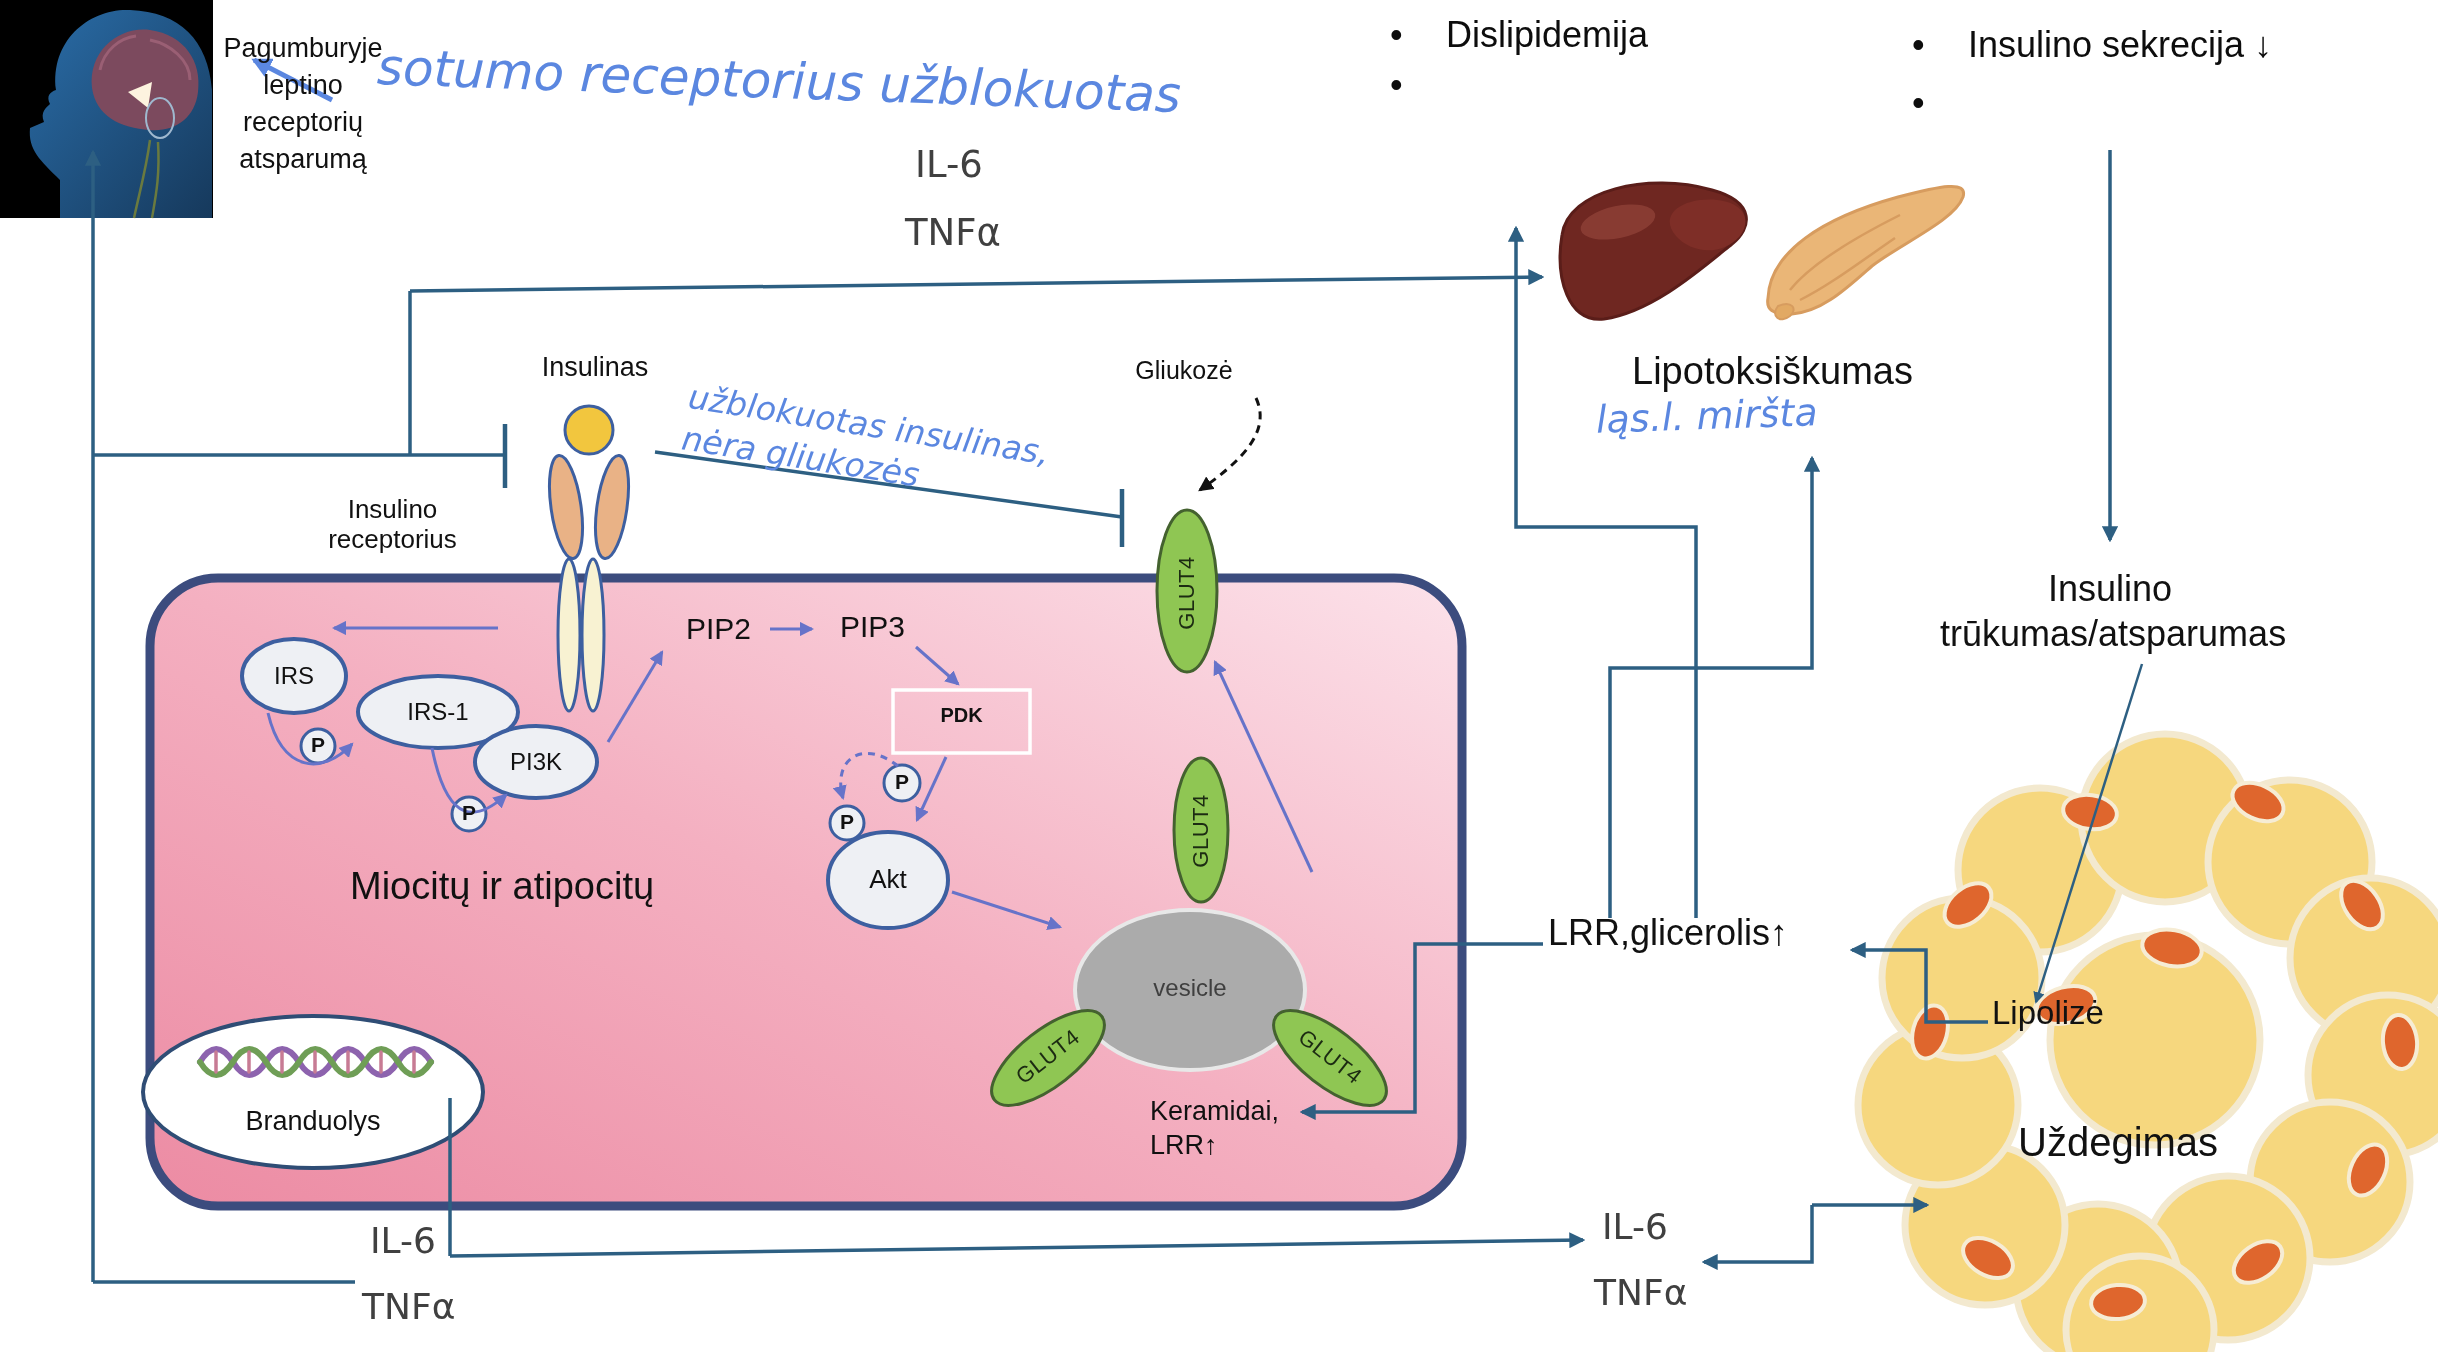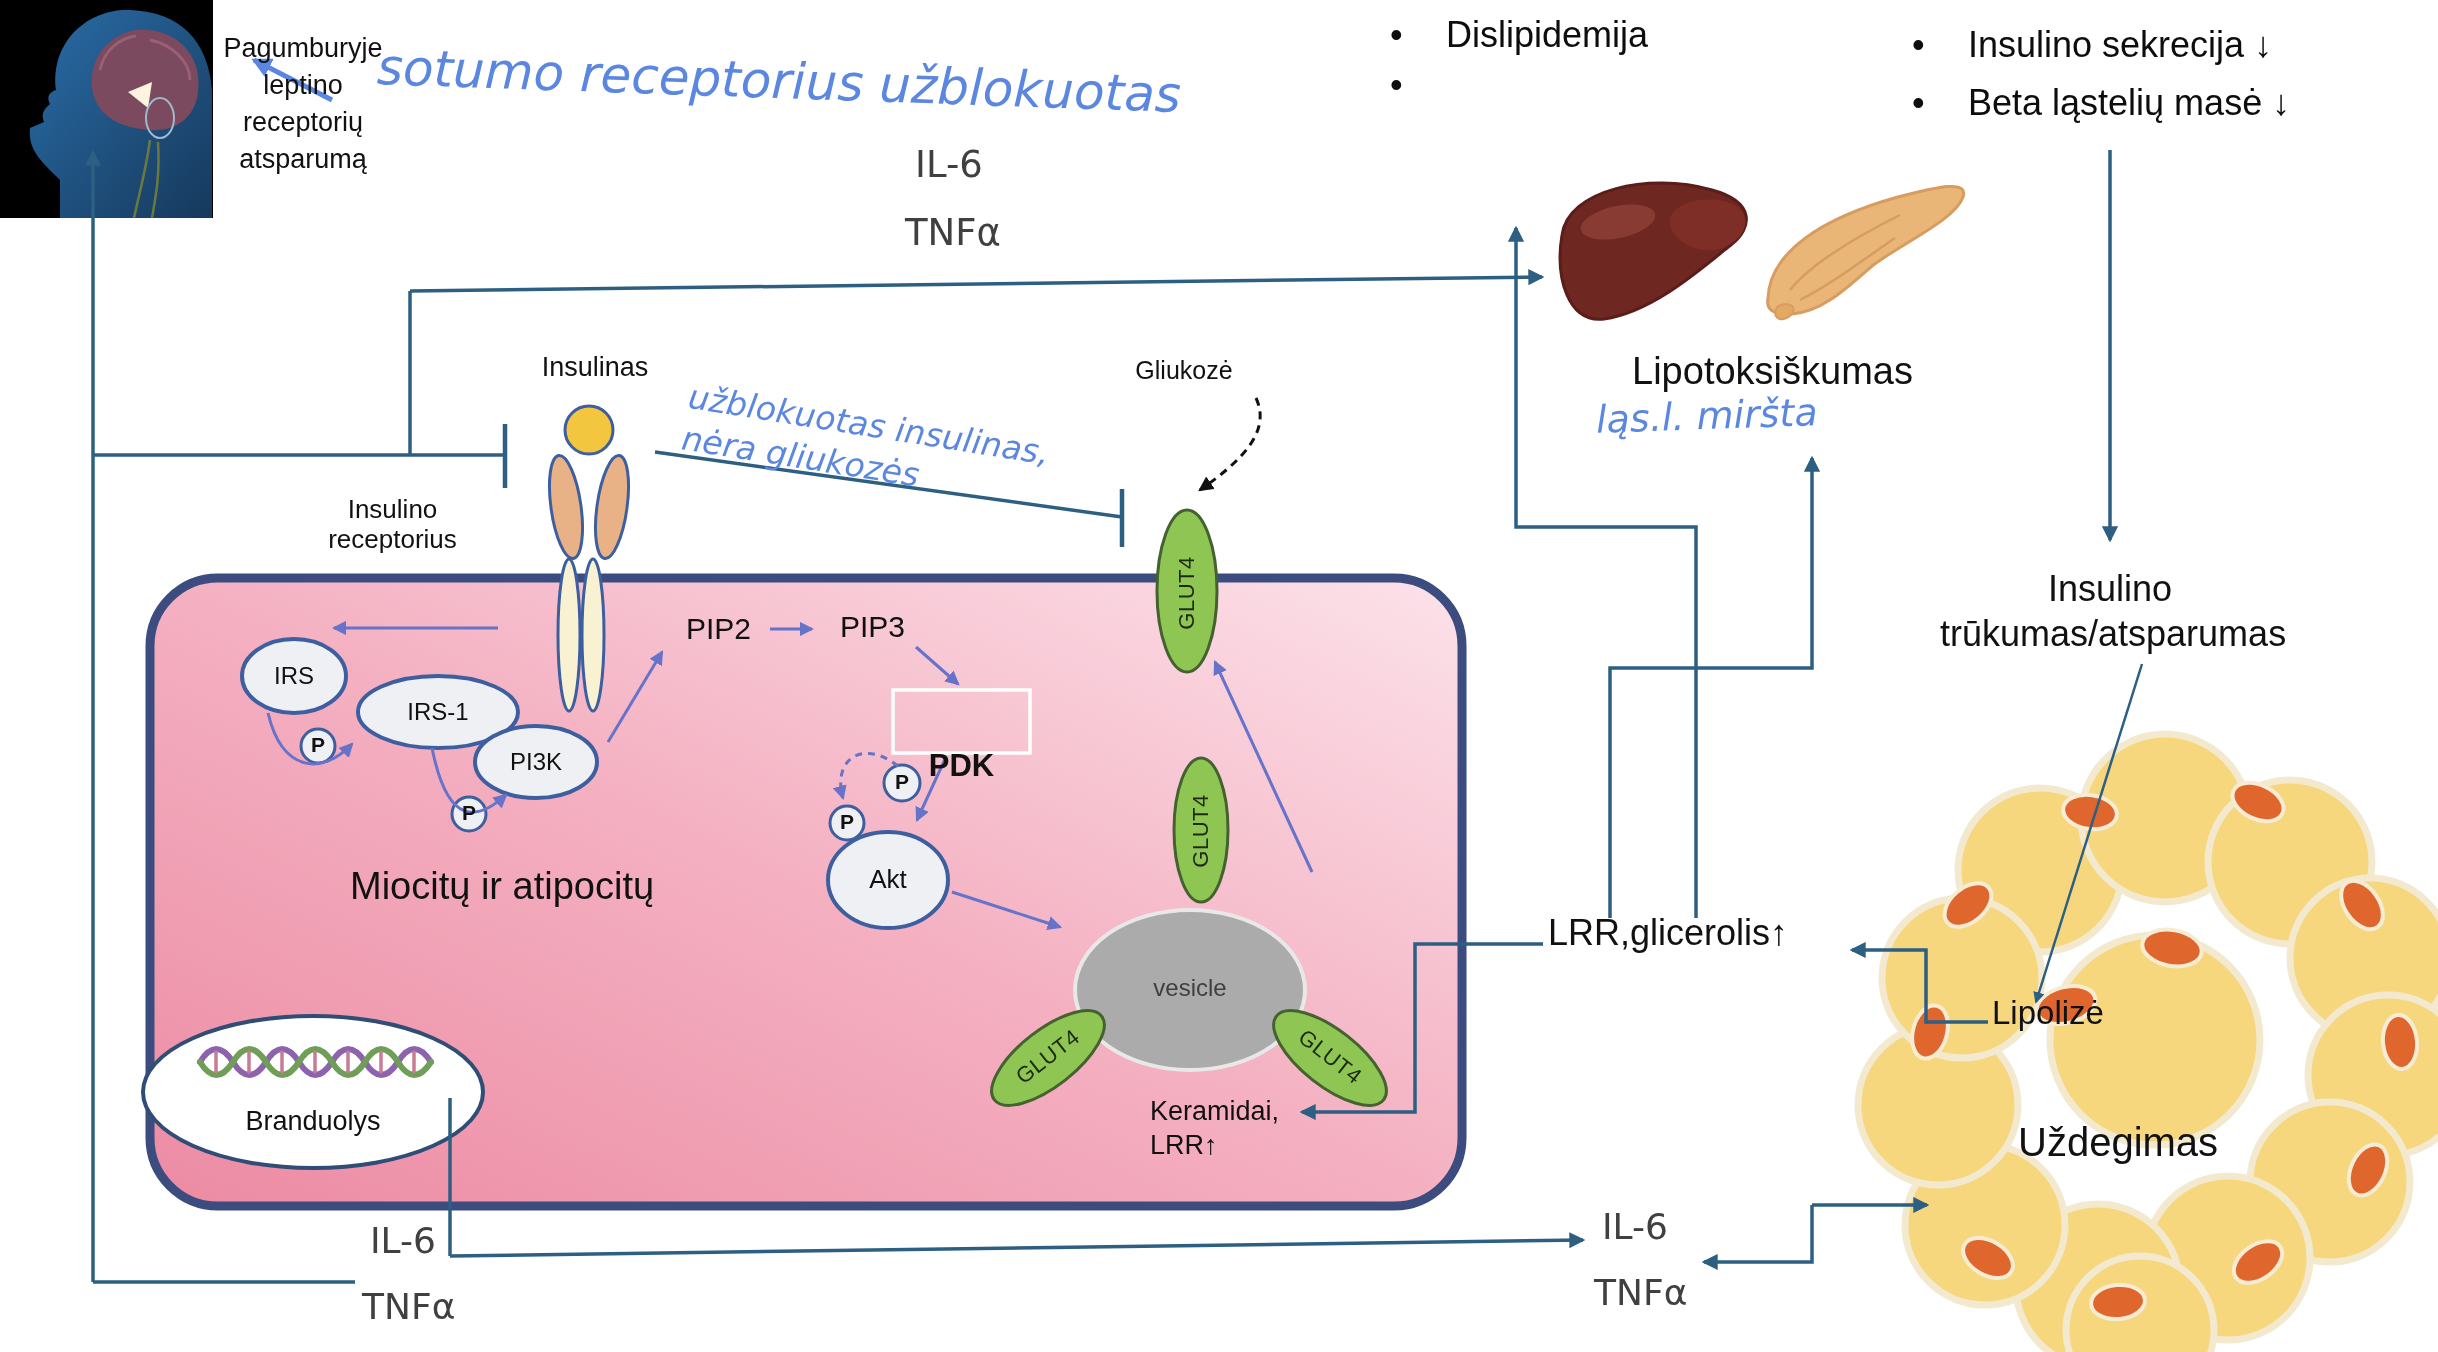--- a/index.html
+++ b/index.html
@@ -209,21 +209,20 @@
       </div>
 </div>
 
 <div class="txt" style="left:1912px;top:16px;width:480px;white-space:normal;">
   <div class="bullet-row" style="line-height:58px;">
         <span class="dot">•</span>
         <span>Insulino sekrecija ↓</span>
       </div>
   <div class="bullet-row" style="line-height:58px;">
         <span class="dot">•</span>
-        <span>Beta ląstelių masė ↓</span>
       </div>
 </div>
 
 <div class="txt ctr" style="left:1600px;top:350px;width:345px;font-size:38px;font-weight:500;">Lipotoksiškumas</div>
 <div class="txt hand" style="left:1596px;top:394px;font-size:38px;transform:rotate(-2deg);">ląs.l. miršta</div>
 
 <div class="txt ctr" style="left:1940px;top:566px;width:340px;font-size:36px;line-height:45px;">
   <div>Insulino</div>
   <div>trūkumas/atsparumas</div>
 </div>
@@ -244,21 +243,21 @@
 <div class="txt ctr" style="left:476px;top:748px;width:120px;font-size:24px;">PI3K</div>
 <div class="txt ctr" style="left:838px;top:864px;width:100px;font-size:26px;">Akt</div>
 
 <div class="plabel txt" style="left:301px;top:733px;">P</div>
 <div class="plabel txt" style="left:452px;top:801px;">P</div>
 <div class="plabel txt" style="left:885px;top:770px;">P</div>
 <div class="plabel txt" style="left:830px;top:810px;">P</div>
 
 <div class="txt" style="left:686px;top:612px;font-size:30px;">PIP2</div>
 <div class="txt" style="left:840px;top:610px;font-size:30px;">PIP3</div>
-<div class="txt ctr" style="left:893px;top:704px;width:137px;font-size:31px;font-weight:bold;margin-top:44px;">PDK</div>
+<div class="txt ctr" style="left:893px;top:704px;width:137px;font-size:20px;font-weight:bold;">PDK</div>
 
 <div class="txt" style="left:350px;top:860px;font-size:38px;font-weight:500;line-height:52px;">
   <div>Miocitų ir atipocitų</div>
 </div>
 
 <div class="txt ctr" style="left:1104px;top:356px;width:160px;font-size:25px;">Gliukozė</div>
 
 <div class="glut txt" style="left:1140px;top:580px;transform:rotate(-90deg);">GLUT4</div>
 <div class="glut txt" style="left:1154px;top:818px;transform:rotate(-90deg);">GLUT4</div>
 <div class="glut txt" style="left:1001px;top:1044px;transform:rotate(-38deg);">GLUT4</div>

